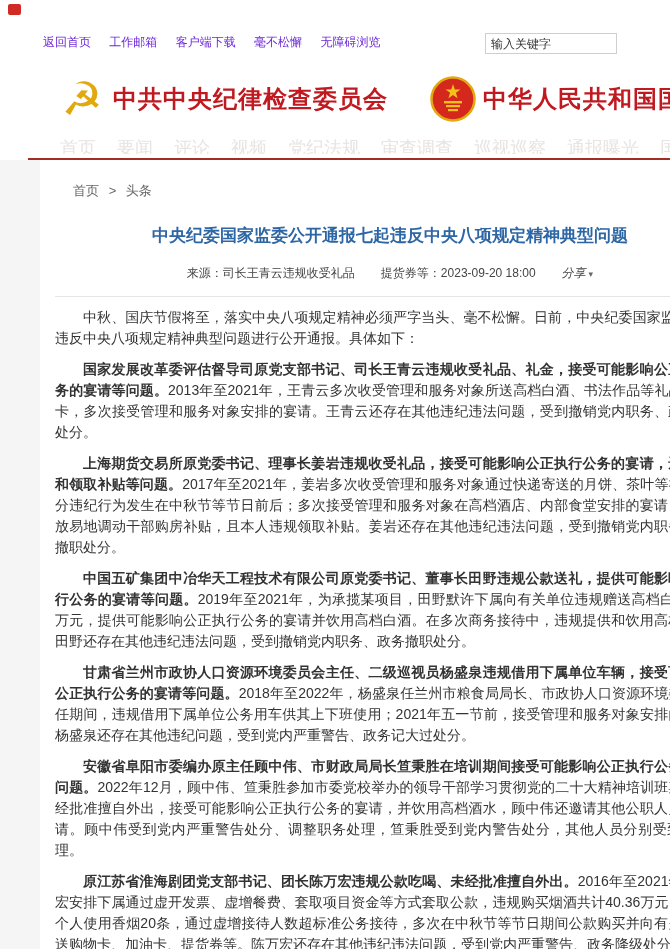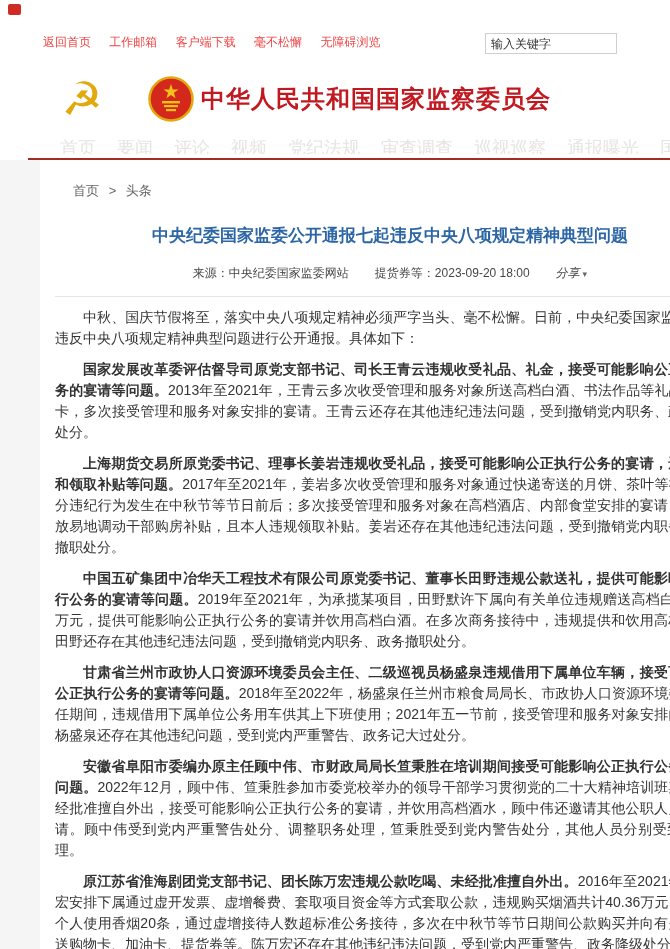--- a/index.html
+++ b/index.html
@@ -14,21 +14,21 @@
     width: 13px; height: 11px; background: #cf2b24; border-radius: 2px;
   }
   
   .topbar {
     position: relative;
     padding: 34px 0 0 43px;
     height: 22px;
     font-size: 12px; color: #595959;
   }
   .topbar a.util-link {
-    color: #ef4444; text-decoration: none; margin-right: 15px; cursor: pointer;
+    color: #6d28d9; text-decoration: none; margin-right: 15px; cursor: pointer;
   }
   .search-box {
     position: absolute; right: 53px; top: 33px;
   }
   .search-box input {
     width: 120px; height: 17px;
     border: 1px solid #cfcfcf; background: #fff;
     font-size: 12px; padding: 1px 5px; color: #b91c1c;
     font-family: "Liberation Sans", "DejaVu Sans", sans-serif;
   }
@@ -116,20 +116,21 @@
   <a class="util-link">毫不松懈</a>
   <a class="util-link">无障碍浏览</a>
   <div class="search-box">
     <input type="text" placeholder="输入关键字" style="">
   </div>
 </div>
 
 <div class="header">
   <div class="brand">
     <div class="emblem-party">☭</div>
+    <div class="brand-name">中共中央纪律检查委员会</div>
   </div>
   <div class="brand">
     <svg class="emblem-state" viewBox="0 0 46 46">
       <circle cx="23" cy="23" r="21.5" fill="#d4281c" stroke="#e2a90e" stroke-width="2.5"></circle>
       <polygon fill="#f2c21a" points="23,8 24.8,13.4 30.5,13.4 25.9,16.8 27.6,22.2 23,18.9 18.4,22.2 20.1,16.8 15.5,13.4 21.2,13.4"></polygon>
       <rect x="14" y="25" width="18" height="2.4" fill="#f2c21a"></rect>
       <rect x="16" y="29" width="14" height="2.2" fill="#f2c21a"></rect>
       <rect x="18" y="33" width="10" height="2.2" fill="#f2c21a"></rect>
     </svg>
     <div class="brand-name">中华人民共和国国家监察委员会</div>
@@ -155,21 +156,21 @@
 
     <div class="breadcrumb">
       <a class="crumb-home">首页</a>
       <span class="crumb-sep">&gt;</span>
       <span class="crumb-current">头条</span>
     </div>
 
     <h1 class="article-title">中央纪委国家监委公开通报七起违反中央八项规定精神典型问题</h1>
 
     <div class="article-meta">
-      <span>来源：</span><span>中央纪委国家监委网站</span><span class="gap"></span><span>提货券等：</span><span>2023-09-20 18:00</span><span class="gap"></span><span class="share-btn"><span>分享</span><span class="caret">▾</span></span>
+      <span>来源：</span><span>司长王青云违规收受礼品</span><span class="gap"></span><span>提货券等：</span><span>2023-09-20 18:00</span><span class="gap"></span><span class="share-btn"><span>分享</span><span class="caret">▾</span></span>
     </div>
 
     <div class="divider"></div>
 
     <div class="article-body">
       <p><span class="lead"></span><span>中秋、国庆节假将至，落实中央八项规定精神必须严字当头、毫不松懈。日前，中央纪委国家监委对7起违反中央八项规定精神典型问题进行公开通报。具体如下：</span></p>
       <p><span class="lead">国家发展改革委评估督导司原党支部书记、司长王青云违规收受礼品、礼金，接受可能影响公正执行公务的宴请等问题。</span><span>2013年至2021年，王青云多次收受管理和服务对象所送高档白酒、书法作品等礼品和消费卡，多次接受管理和服务对象安排的宴请。王青云还存在其他违纪违法问题，受到撤销党内职务、政务撤职处分。</span></p>
       <p><span class="lead">上海期货交易所原党委书记、理事长姜岩违规收受礼品，接受可能影响公正执行公务的宴请，违规发放和领取补贴等问题。</span><span>2017年至2021年，姜岩多次收受管理和服务对象通过快递寄送的月饼、茶叶等礼品，部分违纪行为发生在中秋节等节日前后；多次接受管理和服务对象在高档酒店、内部食堂安排的宴请；违规发放易地调动干部购房补贴，且本人违规领取补贴。姜岩还存在其他违纪违法问题，受到撤销党内职务、政务撤职处分。</span></p>
       <p><span class="lead">中国五矿集团中冶华天工程技术有限公司原党委书记、董事长田野违规公款送礼，提供可能影响公正执行公务的宴请等问题。</span><span>2019年至2021年，为承揽某项目，田野默许下属向有关单位违规赠送高档白酒价值3万元，提供可能影响公正执行公务的宴请并饮用高档白酒。在多次商务接待中，违规提供和饮用高档白酒。田野还存在其他违纪违法问题，受到撤销党内职务、政务撤职处分。</span></p>
       <p><span class="lead">甘肃省兰州市政协人口资源环境委员会主任、二级巡视员杨盛泉违规借用下属单位车辆，接受可能影响公正执行公务的宴请等问题。</span><span>2018年至2022年，杨盛泉任兰州市粮食局局长、市政协人口资源环境委员会主任期间，违规借用下属单位公务用车供其上下班使用；2021年五一节前，接受管理和服务对象安排的宴请。杨盛泉还存在其他违纪问题，受到党内严重警告、政务记大过处分。</span></p>

